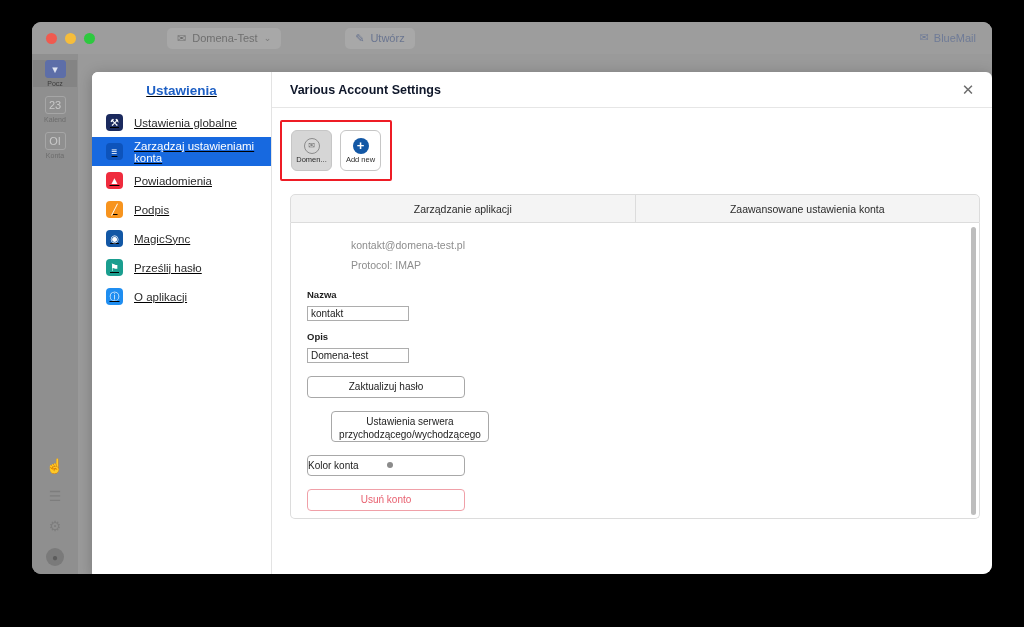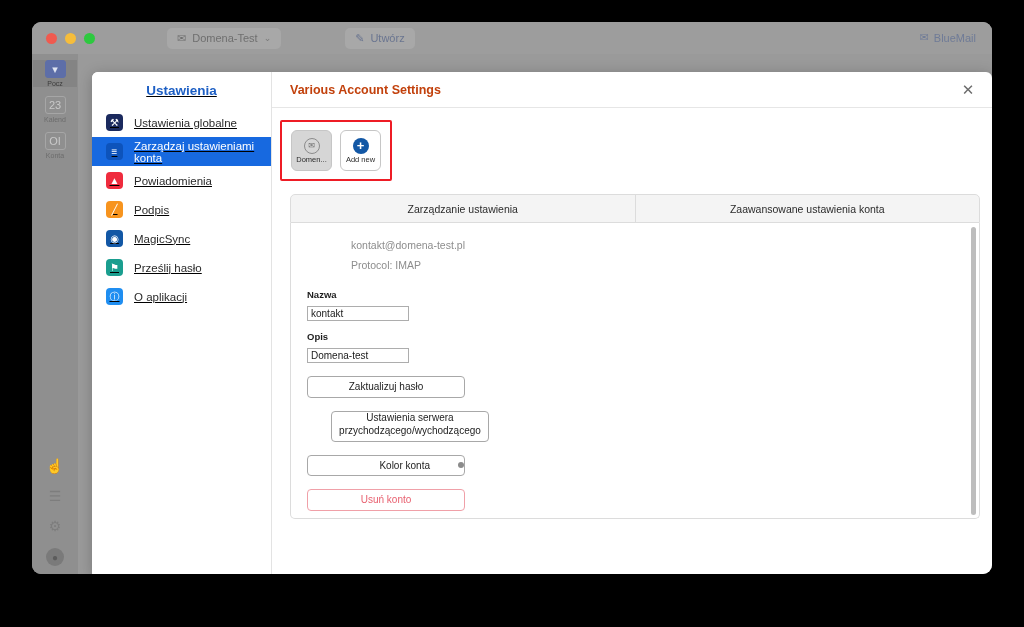--- a/index.html
+++ b/index.html
@@ -149,21 +149,21 @@
     font-size: 10px; color: #fff; flex: 0 0 auto;
   }
 
   
   #modal-main { flex: 1; position: relative; }
   #modal-header {
     height: 36px; border-bottom: 1px solid #e6e6e6;
     display: flex; align-items: center;
     padding: 0 14px 0 18px;
   }
-  #modal-title { font-size: 12.5px; font-weight: bold; color: #c2410c; }
+  #modal-title { font-size: 12.5px; font-weight: bold; color: #0f172a; }
   #close-button {
     margin-left: auto; font-size: 15px; color: #6c6c6c; cursor: pointer;
     width: 20px; height: 20px; display: flex; align-items: center; justify-content: center;
   }
 
   
   #account-strip {
     margin: 12px 0 0 8px;
     border: 2.5px solid #ee1c25;
     display: inline-flex; gap: 8px;
@@ -236,29 +236,29 @@
     font-size: 10px; color: #1a1a1a;
     padding: 0 3px; background: #fff;
     font-family: "Liberation Sans", sans-serif;
   }
   .spacer-8 { height: 10px; }
 
   .wide-btn {
     width: 158px; min-height: 18px;
     border: 1px solid #a8a8a8; border-radius: 4px;
     background: #fff; cursor: pointer;
-    display: flex; align-items: center; justify-content: flex-end;
+    display: flex; align-items: center; justify-content: flex-start;
     font-size: 10px; color: #1c1c1c;
     margin-top: 13px;
     padding: 3px 0;
     font-family: "Liberation Sans", sans-serif;
     flex-direction: column; line-height: 1.35;
   }
   #server-settings-button { height: 31px; margin-left: 24px; }
-  #account-color-button { flex-direction: row; gap: 28px; padding-left: 8px; }
+  #account-color-button { flex-direction: row; gap: 28px; }
   .color-dot { width: 6px; height: 6px; border-radius: 50%; background: #8b8b8b; }
   #delete-account-button { border-color: #f0a0a8; color: #e8606f; }
 </style>
 </head>
 <body>
 
 <div id="app-window">
 
   <div id="titlebar">
     <div class="traffic">
@@ -366,21 +366,21 @@
           <span class="acct-label">Domen...</span>
         </div>
         <div class="acct-tile">
           <span class="acct-plus">+</span>
           <span class="acct-label">Add new</span>
         </div>
       </div>
 
       <div id="panel">
         <div id="tabs">
-          <div class="tab">Zarządzanie ustawienia</div>
+          <div class="tab">Zarządzanie aplikacji</div>
           <div class="tab">Zaawansowane ustawienia konta</div>
         </div>
 
         <div id="panel-body">
           <div class="meta-line">kontakt@domena-test.pl</div>
           <div class="meta-line">Protocol: IMAP</div>
 
           <div class="spacer-8"></div>
           <div class="field-label">Nazwa</div>
           <input class="text-input" value="kontakt" style="">

